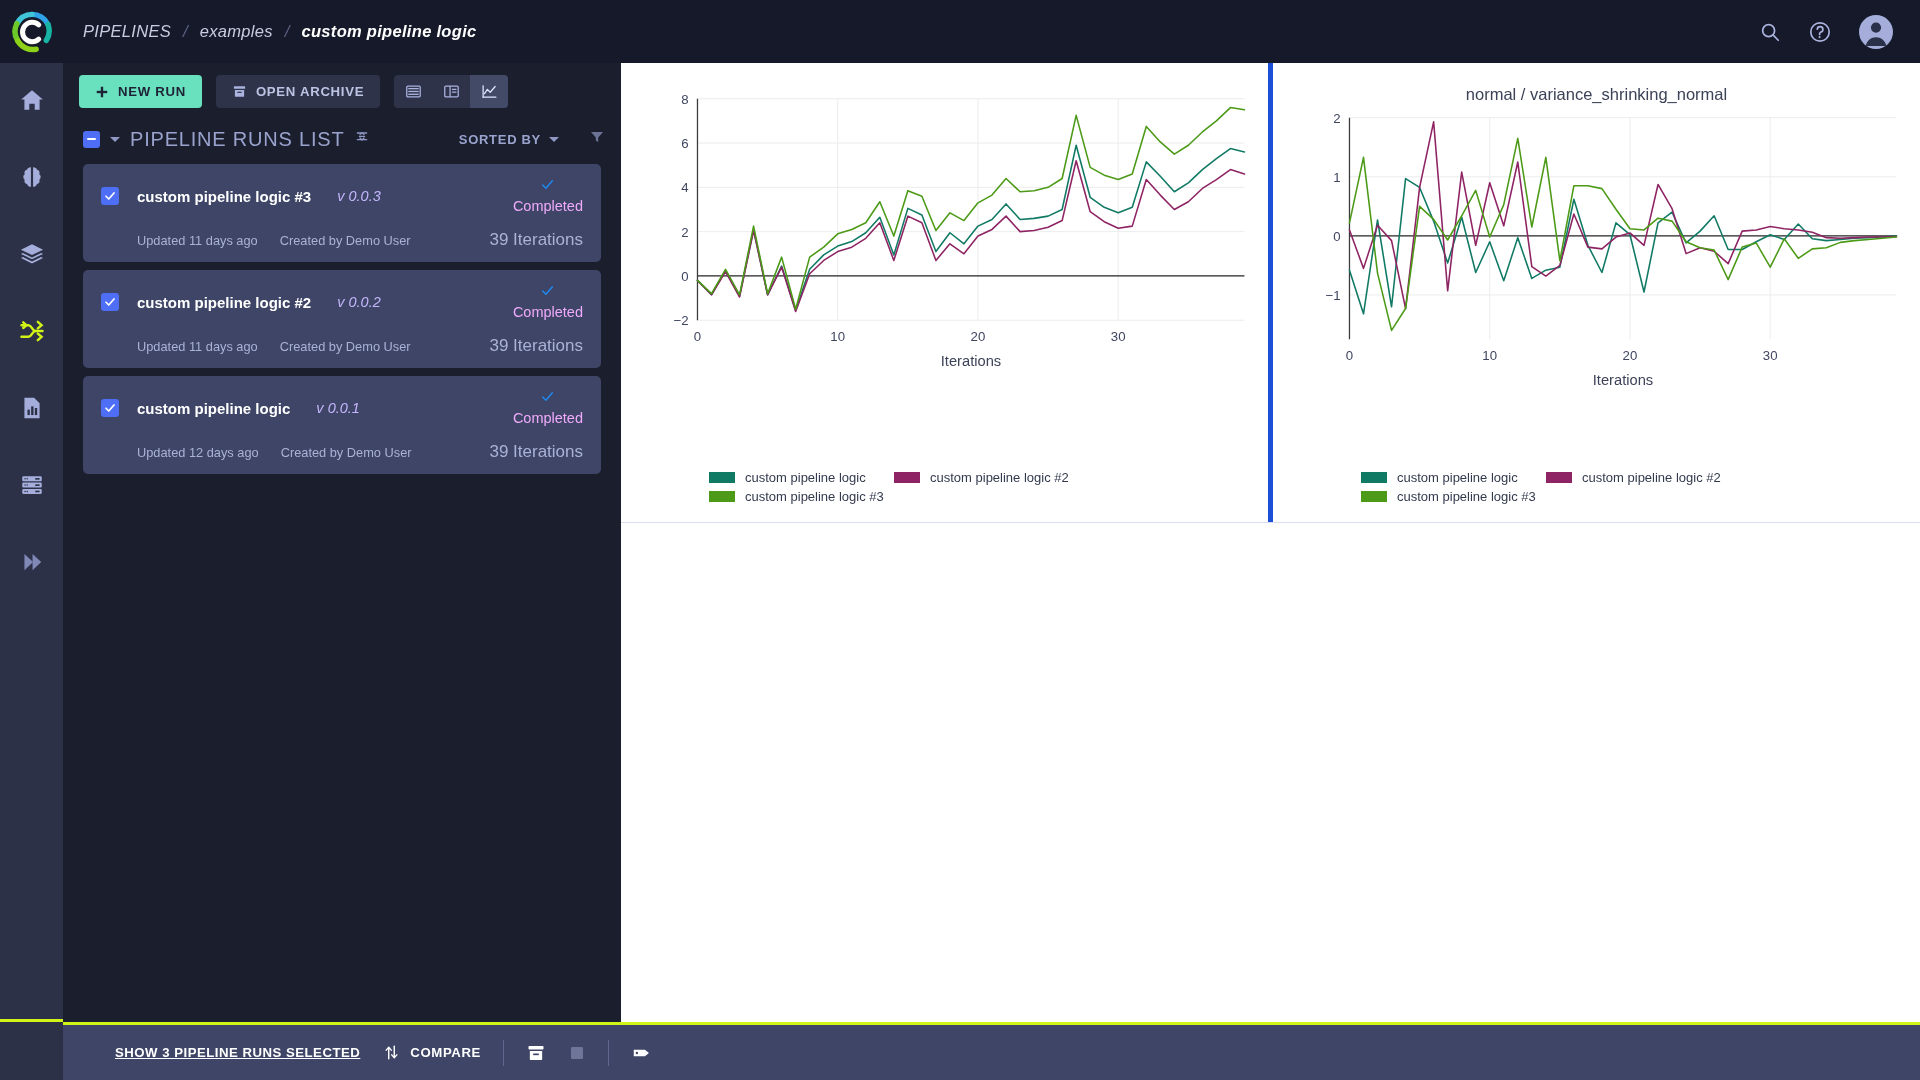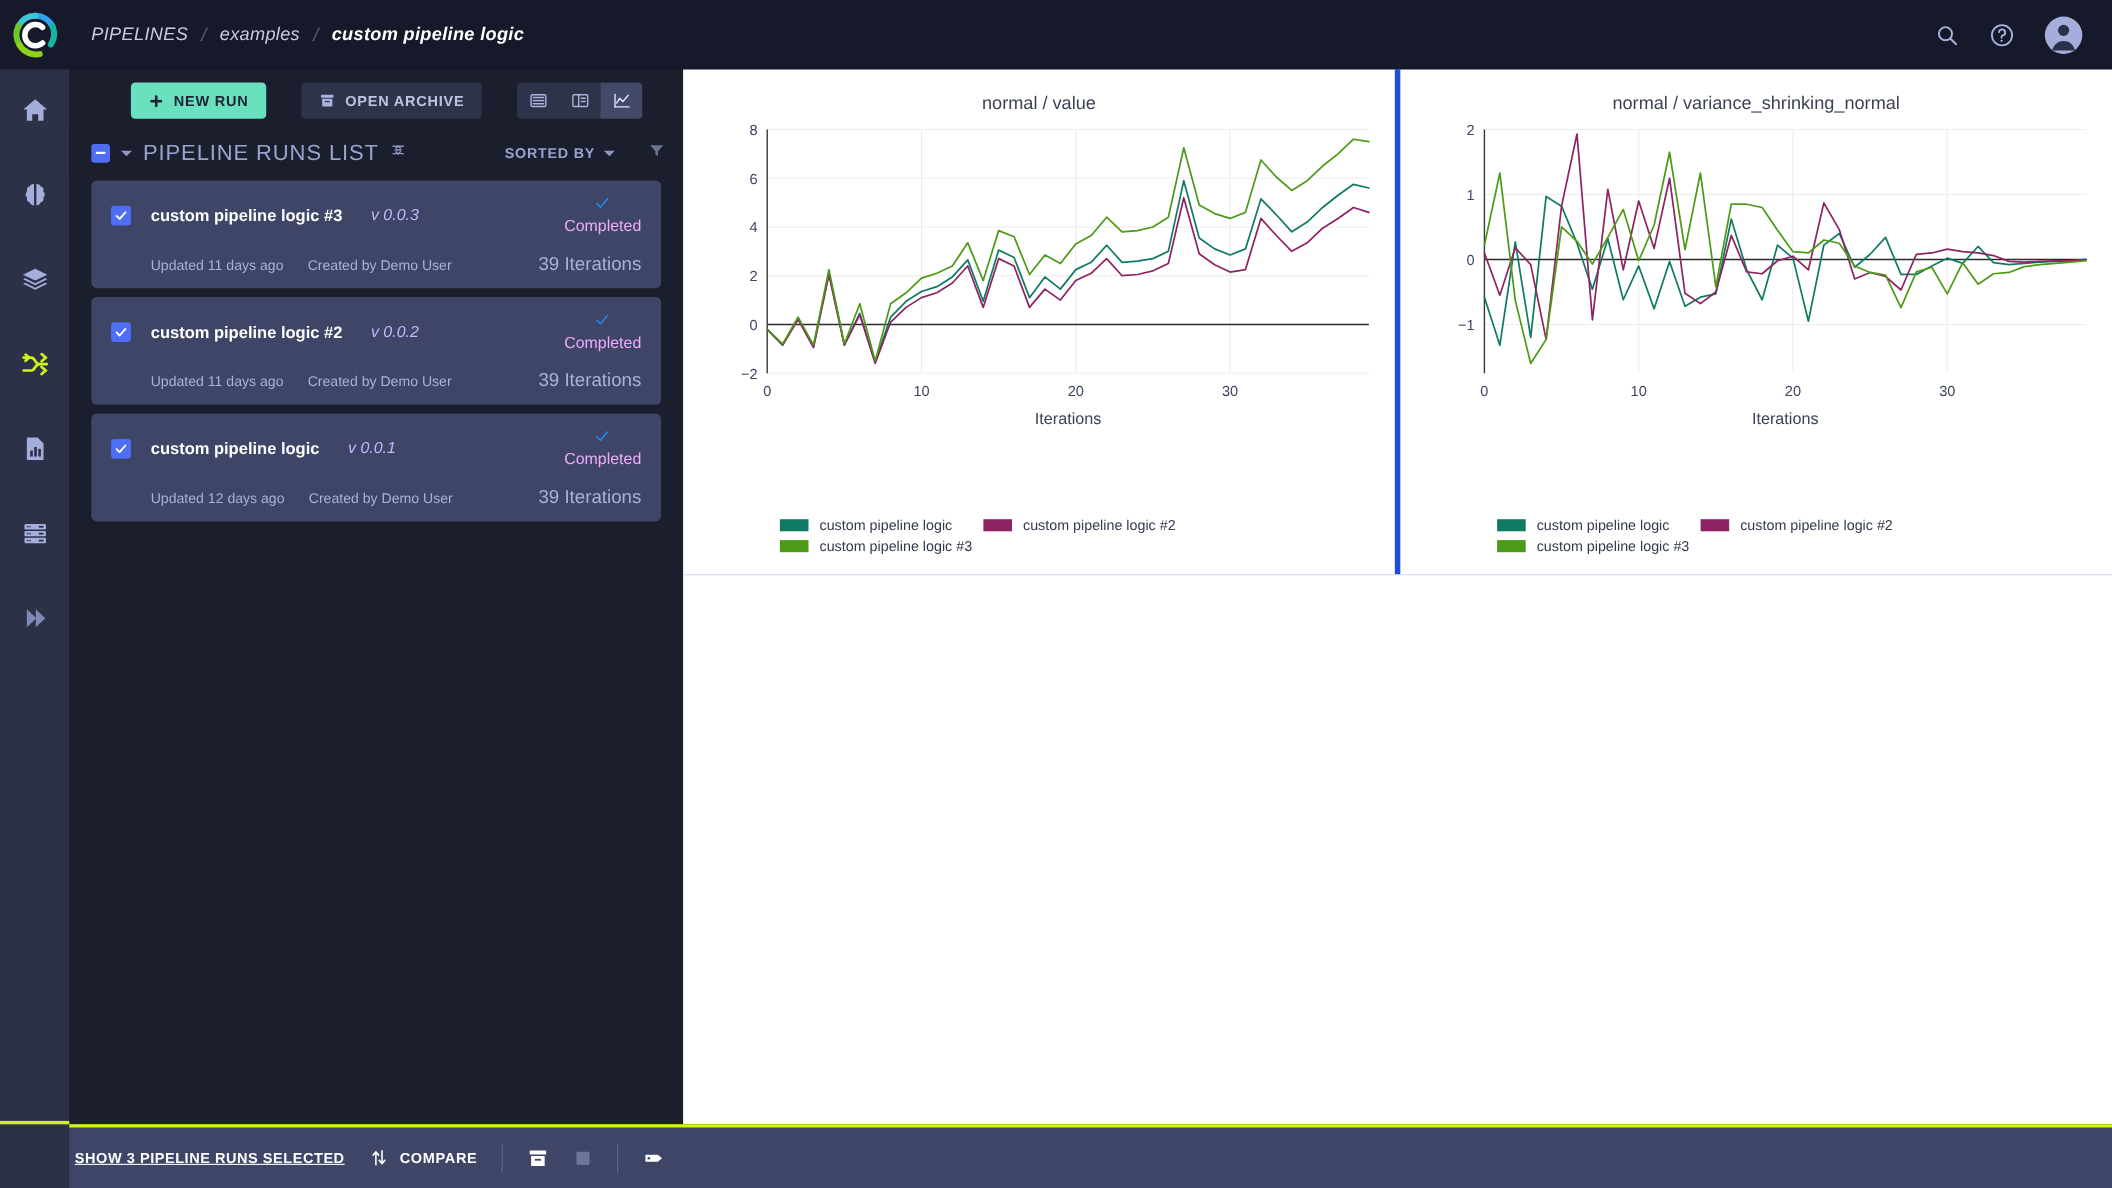--- a/index.html
+++ b/index.html
@@ -38,23 +38,22 @@
   
   .rail {
     width: 63px; flex: 0 0 63px; background: #2c3148;
     display: flex; flex-direction: column; align-items: center; padding-top: 20px; gap: 43px;
   }
   .rail-btn { width: 34px; height: 34px; display:flex; align-items:center; justify-content:center; cursor:pointer; }
 
   
   .center { width: 558px; flex: 0 0 558px; display: flex; flex-direction: column; background: #1a1e2d; min-height: 0; }
   .toolbar {
-    height: 57px; min-height:57px; display: flex; align-items: center; gap: 32px; padding: 0 16px;
+    height: 57px; min-height:57px; display: flex; align-items: center; gap: 14px; padding: 0 16px;
     background:#1a1e2d;
-    margin-left:40px;
   }
   .btn {
     height: 33px; border-radius: 4px; display: flex; align-items: center; gap: 9px;
     padding: 0 16px; font-size: 13.2px; font-weight: bold; letter-spacing: .7px; cursor: pointer;
     border: none; white-space: nowrap;
   }
   .btn-primary { background: #69e0be; color: #1d2235; }
   .btn-secondary { background: #2e3349; color: #bcc4e4; }
   .seg { display:flex; background:#2e3349; border-radius:4px; height:33px; overflow:hidden; }
   .seg-btn { width:38px; height:33px; display:flex; align-items:center; justify-content:center; cursor:pointer; }
@@ -101,21 +100,21 @@
   .plot-svg { display:block; width:100%; }
   .legend { position:absolute; left:88px; bottom:14px; width:440px; }
   .legend-row { display:flex; }
   .legend-item { display:flex; align-items:center; width:185px; margin-bottom:4px; }
   .legend-swatch { width:26px; height:11px; margin-right:10px; flex:0 0 26px; }
   .legend-label { font-size:13px; color:#333a4d; white-space:nowrap; }
 
   
   .bottombar {
     height: 58px; min-height:58px; background:#3e4566; display:flex; align-items:center;
-    padding-left: 68px; gap: 22px; border-top: 3px solid #d2f318; position:relative; z-index:4;
+    padding-left: 115px; gap: 22px; border-top: 3px solid #d2f318; position:relative; z-index:4;
   }
   .bb-link { font-size:13.2px; color:#ffffff; font-weight:bold; letter-spacing:.5px; text-decoration:underline; cursor:pointer; }
   .bb-item { display:flex; align-items:center; gap:9px; cursor:pointer; }
   .bb-label { font-size:13.2px; color:#ffffff; font-weight:bold; letter-spacing:.6px; }
   .bb-div { width:1px; height:26px; background:#606890; }
   .bb-icon { display:flex; align-items:center; justify-content:center; cursor:pointer; }
 
   
   .rail-filler { position:absolute; left:0; bottom:0; width:63px; height:58px; background:#2c3148; z-index:6; }
   .rail-filler-accent { position:absolute; left:0; bottom:58px; width:63px; height:3px; background:#d2f318; z-index:7; }
@@ -401,21 +400,20 @@
             <polyline points="17.2,2.4 17.2,6 13.6,6"></polyline>
             <line x1="10.4" y1="9.6" x2="10.4" y2="14.4" stroke="#d2f318" stroke-width="2.1"></line>
             <line x1="13.6" y1="9.6" x2="13.6" y2="14.4" stroke="#d2f318" stroke-width="2.1"></line>
           </svg>
         </span>
       </div>
 
       <div class="plots-row">
 
         <div class="plot-panel">
-          <div class="plot-title">normal / value</div>
           <svg class="plot-svg" id="svg0" viewBox="0 0 660 300">
               <line x1="78" y1="240" x2="636" y2="240" stroke="#ececec" stroke-width="1"></line>
               <line x1="78" y1="194.8" x2="636" y2="194.8" stroke="#ececec" stroke-width="1"></line>
               <line x1="78" y1="149.6" x2="636" y2="149.6" stroke="#ececec" stroke-width="1"></line>
               <line x1="78" y1="104.4" x2="636" y2="104.4" stroke="#ececec" stroke-width="1"></line>
               <line x1="78" y1="59.2" x2="636" y2="59.2" stroke="#ececec" stroke-width="1"></line>
               <line x1="78" y1="14" x2="636" y2="14" stroke="#ececec" stroke-width="1"></line>
               <line x1="78" y1="14" x2="78" y2="240" stroke="#ececec" stroke-width="1"></line>
               <line x1="221.07692307692307" y1="14" x2="221.07692307692307" y2="240" stroke="#ececec" stroke-width="1"></line>
               <line x1="364.15384615384613" y1="14" x2="364.15384615384613" y2="240" stroke="#ececec" stroke-width="1"></line>

